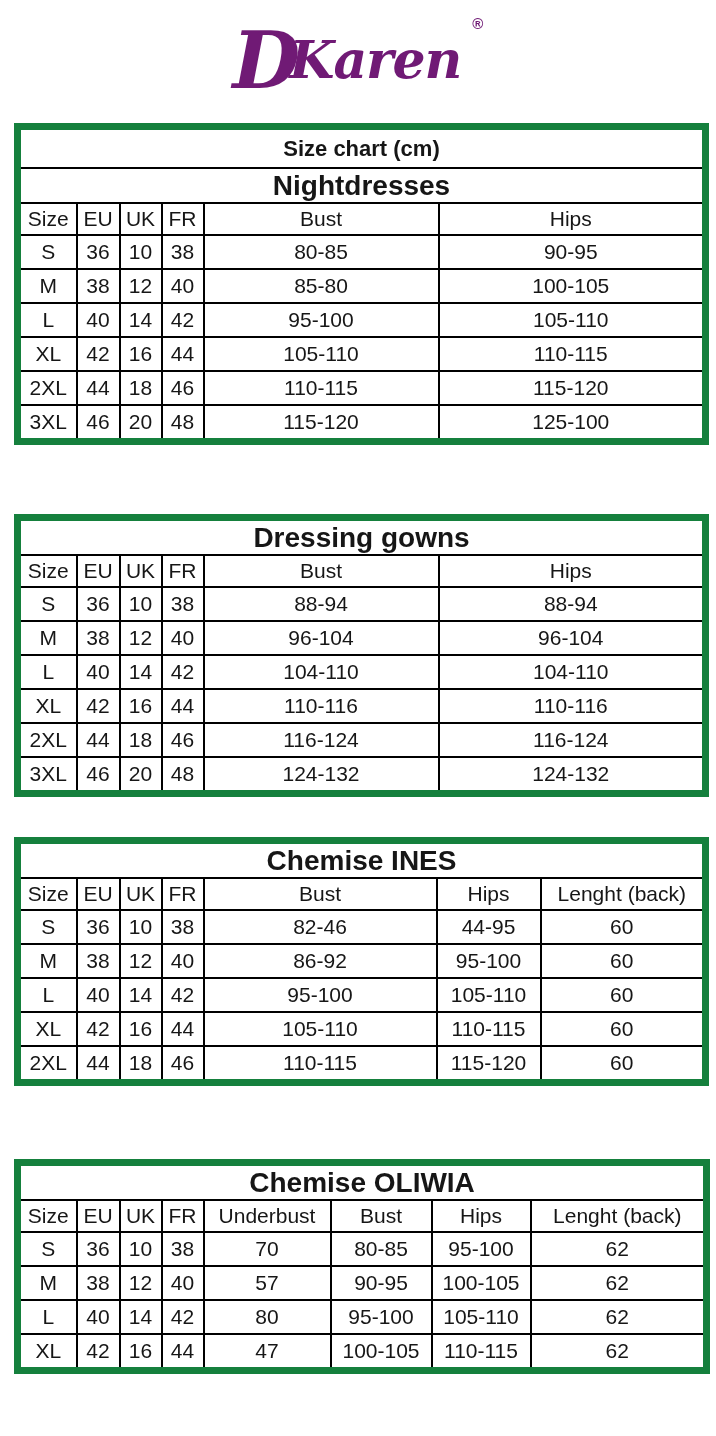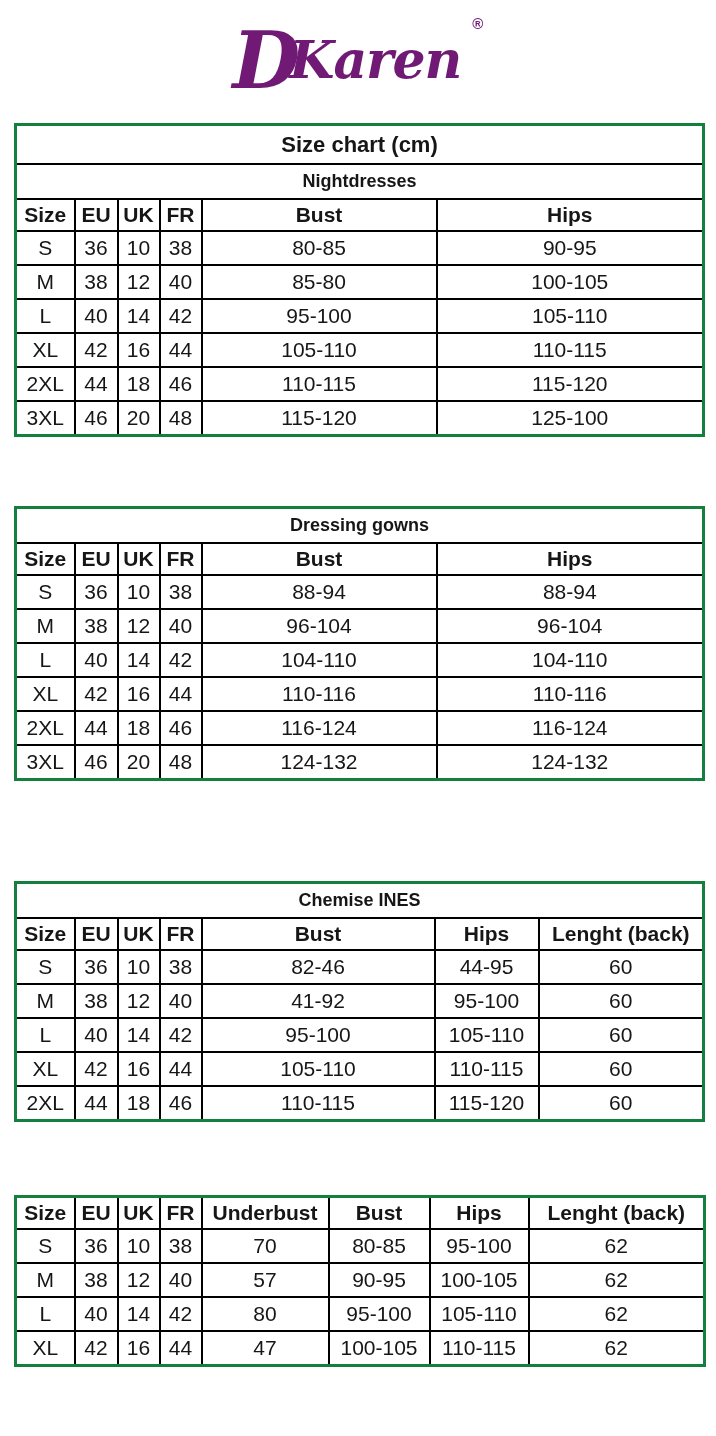--- a/index.html
+++ b/index.html
@@ -49,54 +49,54 @@
     right: 0;
     letter-spacing: 0;
   }
 
   
   .size-table {
     border-collapse: collapse;
     table-layout: fixed;
     width: 688px;
     margin-left: 14px;
-    border: 3px solid #15803d;
+    border: 7px solid #15803d;
   }
   .size-table td, .size-table th {
     border: 2px solid #000;
     text-align: center;
     vertical-align: middle;
     padding: 0;
     font-size: 21px;
     overflow: hidden;
     white-space: nowrap;
   }
   .size-table tr.super-title-row td {
     font-weight: bold;
     font-size: 22px;
     height: 37px;
     border-bottom-width: 1px;
   }
   .size-table tr.title-row td {
     font-weight: bold;
-    font-size: 18px;
+    font-size: 28px;
     height: 33px;
   }
   .size-table th {
-    font-weight: bold;
+    font-weight: normal;
     height: 30px;
   }
   .size-table tbody td {
     font-weight: normal;
     height: 32px;
   }
 
   #table-1 { margin-top: 1px; }
   #table-2 { margin-top: 69px; padding-left: 48px; }
-  #table-3 { margin-top: 100px; }
+  #table-3 { margin-top: 40px; }
   #table-4 { margin-top: 73px; }
 </style>
 </head>
 <body>
 
 <div class="logo-wrap">
   <div class="logo">
     <span class="logo-d">D</span><span>Karen</span><span class="logo-reg">®</span>
   </div>
 </div>
@@ -282,21 +282,21 @@
         <td>38</td>
         <td>82-46</td>
         <td>44-95</td>
         <td>60</td>
       </tr>
       <tr>
         <td>M</td>
         <td>38</td>
         <td>12</td>
         <td>40</td>
-        <td>41-92</td>
+        <td>86-92</td>
         <td>95-100</td>
         <td>60</td>
       </tr>
       <tr>
         <td>L</td>
         <td>40</td>
         <td>14</td>
         <td>42</td>
         <td>95-100</td>
         <td>105-110</td>
@@ -327,20 +327,23 @@
       <col style="width: 59px;">
       <col style="width: 43px;">
       <col style="width: 42px;">
       <col style="width: 42px;">
       <col style="width: 127px;">
       <col style="width: 101px;">
       <col style="width: 99px;">
       <col style="width: 176px;">
     </colgroup>
     <thead>
+      <tr class="title-row">
+        <td colspan="8">Chemise OLIWIA</td>
+      </tr>
       <tr>
         <th>Size</th>
         <th>EU</th>
         <th>UK</th>
         <th>FR</th>
         <th>Underbust</th>
         <th>Bust</th>
         <th>Hips</th>
         <th>Lenght (back)</th>
       </tr>

